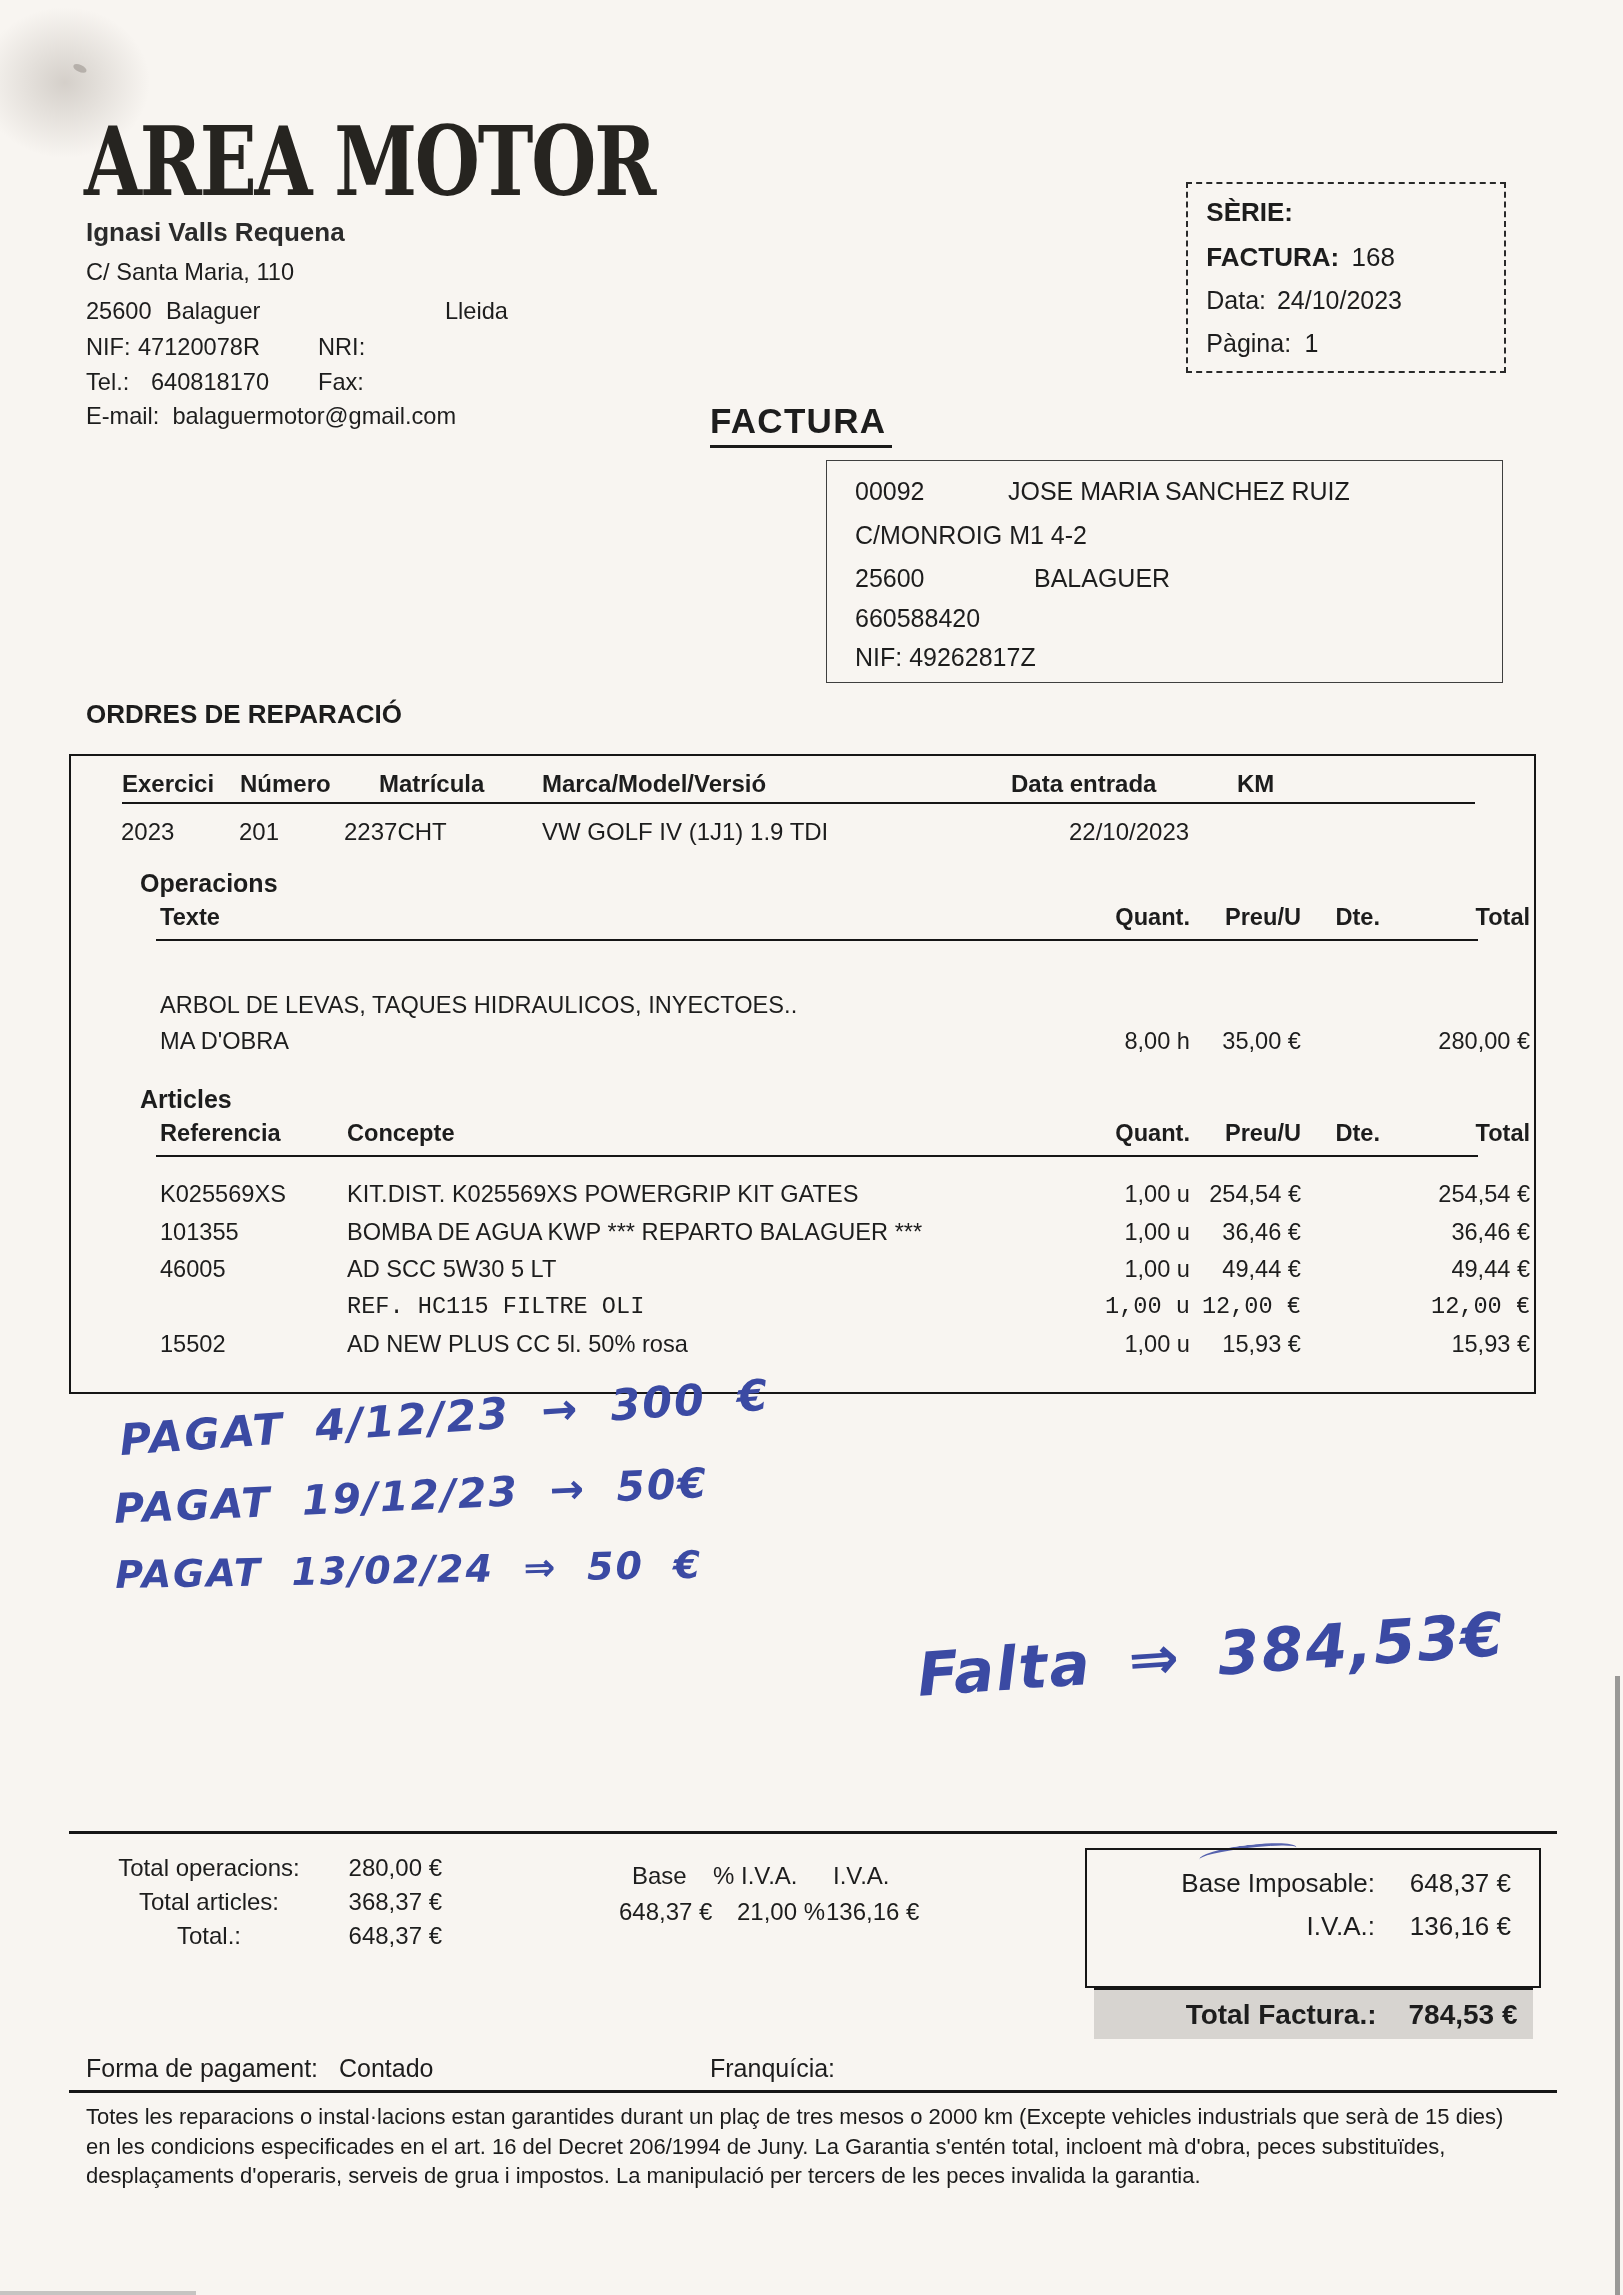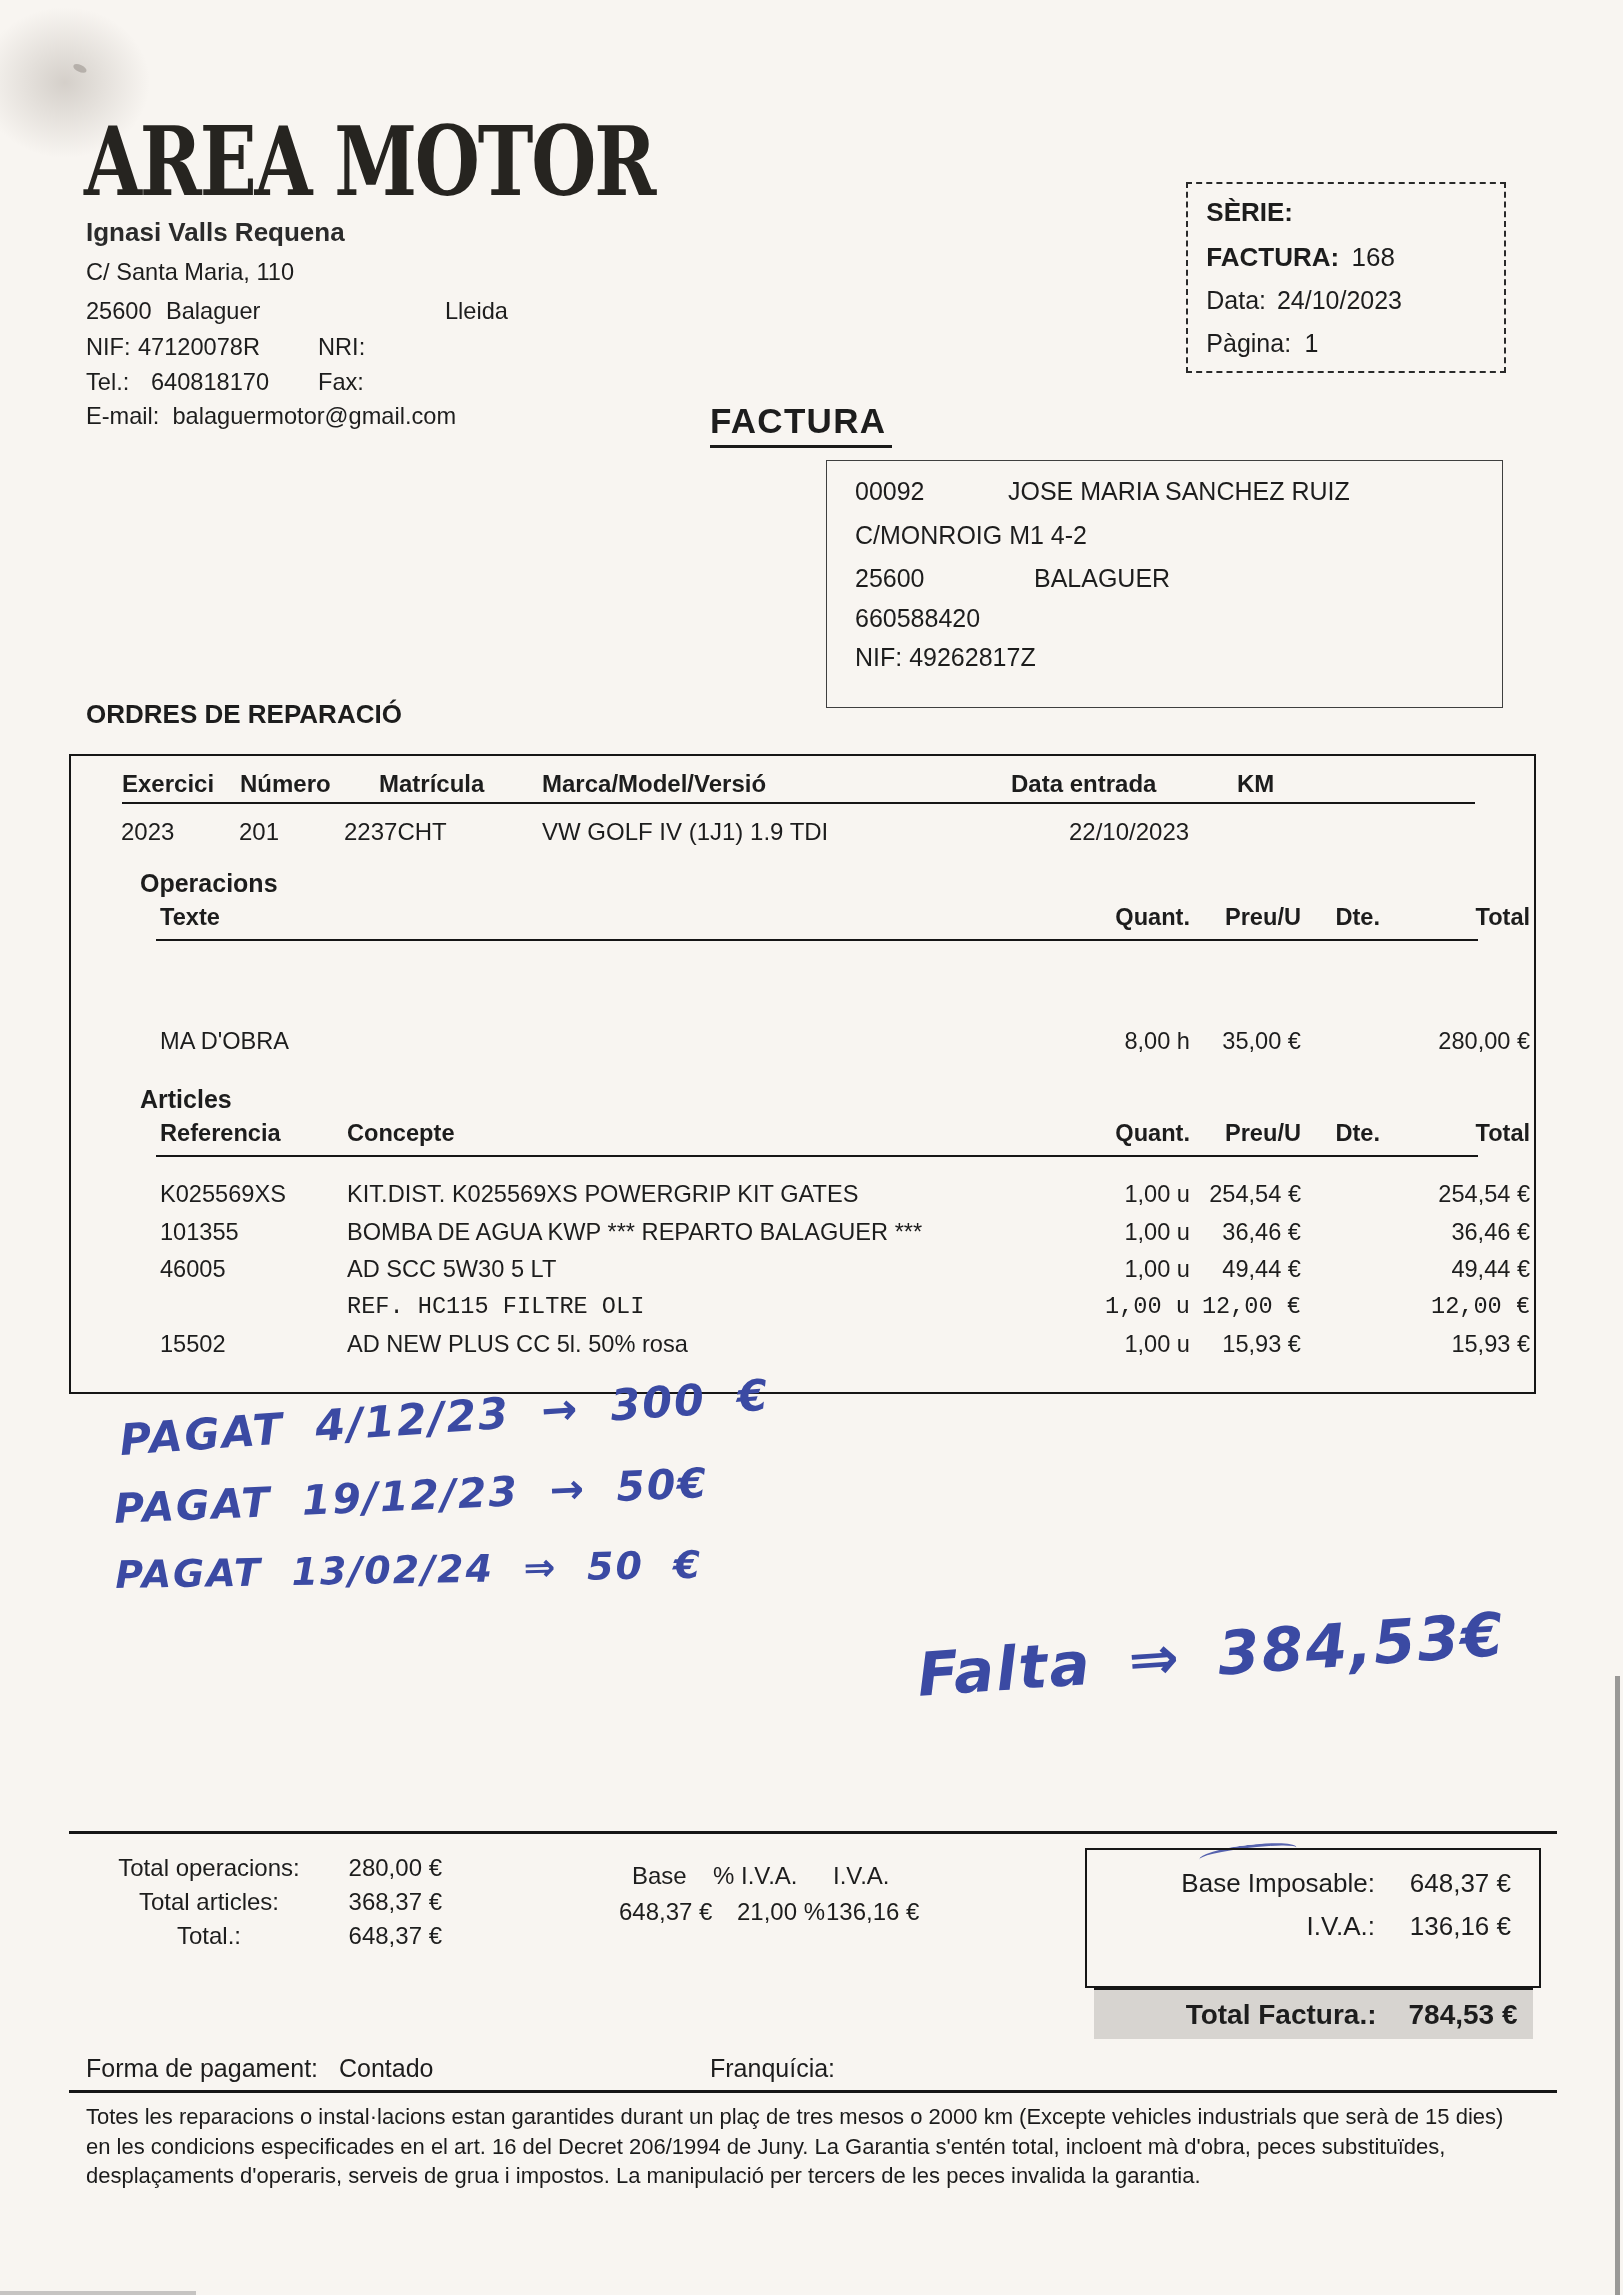--- a/index.html
+++ b/index.html
@@ -35,21 +35,21 @@
   
   .serie-box { left:1186px; top:182px; width:320px; height:191px;
     border:2px dashed #2a2a2a; }
   .serie-box .line { position:absolute; left:18.3px; white-space:nowrap; }
 
   
   .doc-title { left:710px; top:401px; font-size:35px; font-weight:bold; letter-spacing:1.3px;
     border-bottom:3.9px solid #1a1a1a; padding:0 5.2px 3.9px 0; }
 
   
-  .customer-box { left:826px; top:460px; width:677px; height:248px; border:1.3px solid #3f3f3f; }
+  .customer-box { left:826px; top:460px; width:677px; height:223px; border:1.3px solid #3f3f3f; }
   .customer-box .line { position:absolute; left:28px; font-size:25px; white-space:nowrap; }
 
   
   .orders-box { left:69px; top:754px; width:1467px; height:640px; border:2.6px solid #161616; }
   .orders-box .hline { position:absolute; height:2px; background:#161616; }
   .cell { position:absolute; white-space:nowrap; }
   .row { position:absolute; left:4px; width:100%; height:30px; }
   .c-ref   { position:absolute; left:85px; }
   .c-con   { position:absolute; left:272px; }
   .c-quant { position:absolute; right:348px; }
@@ -160,20 +160,23 @@
 
   <div class="cell t38 b" style="left:69px;top:113px;">Operacions</div>
   <div class="row" style="top:148px;">
     <span class="c-ref t36 b">Texte</span>
     <span class="c-quant t36 b">Quant.</span>
     <span class="c-preu t36 b">Preu/U</span>
     <span class="c-dte t36 b">Dte.</span>
     <span class="c-total t36 b">Total</span>
   </div>
   <div class="hline" style="left:85px;top:183px;width:1322px;"></div>
+  <div class="row" style="top:236px;">
+    <span class="c-ref t36">ARBOL DE LEVAS, TAQUES HIDRAULICOS, INYECTOES..</span>
+  </div>
   <div class="row" style="top:272px;">
     <span class="c-ref t36">MA D'OBRA</span>
     <span class="c-quant t36">8,00 h</span>
     <span class="c-preu t36">35,00 €</span>
     <span class="c-total t36">280,00 €</span>
   </div>
 
   <div class="cell t38 b" style="left:69px;top:329px;">Articles</div>
   <div class="row" style="top:364px;">
     <span class="c-ref t36 b">Referencia</span>

